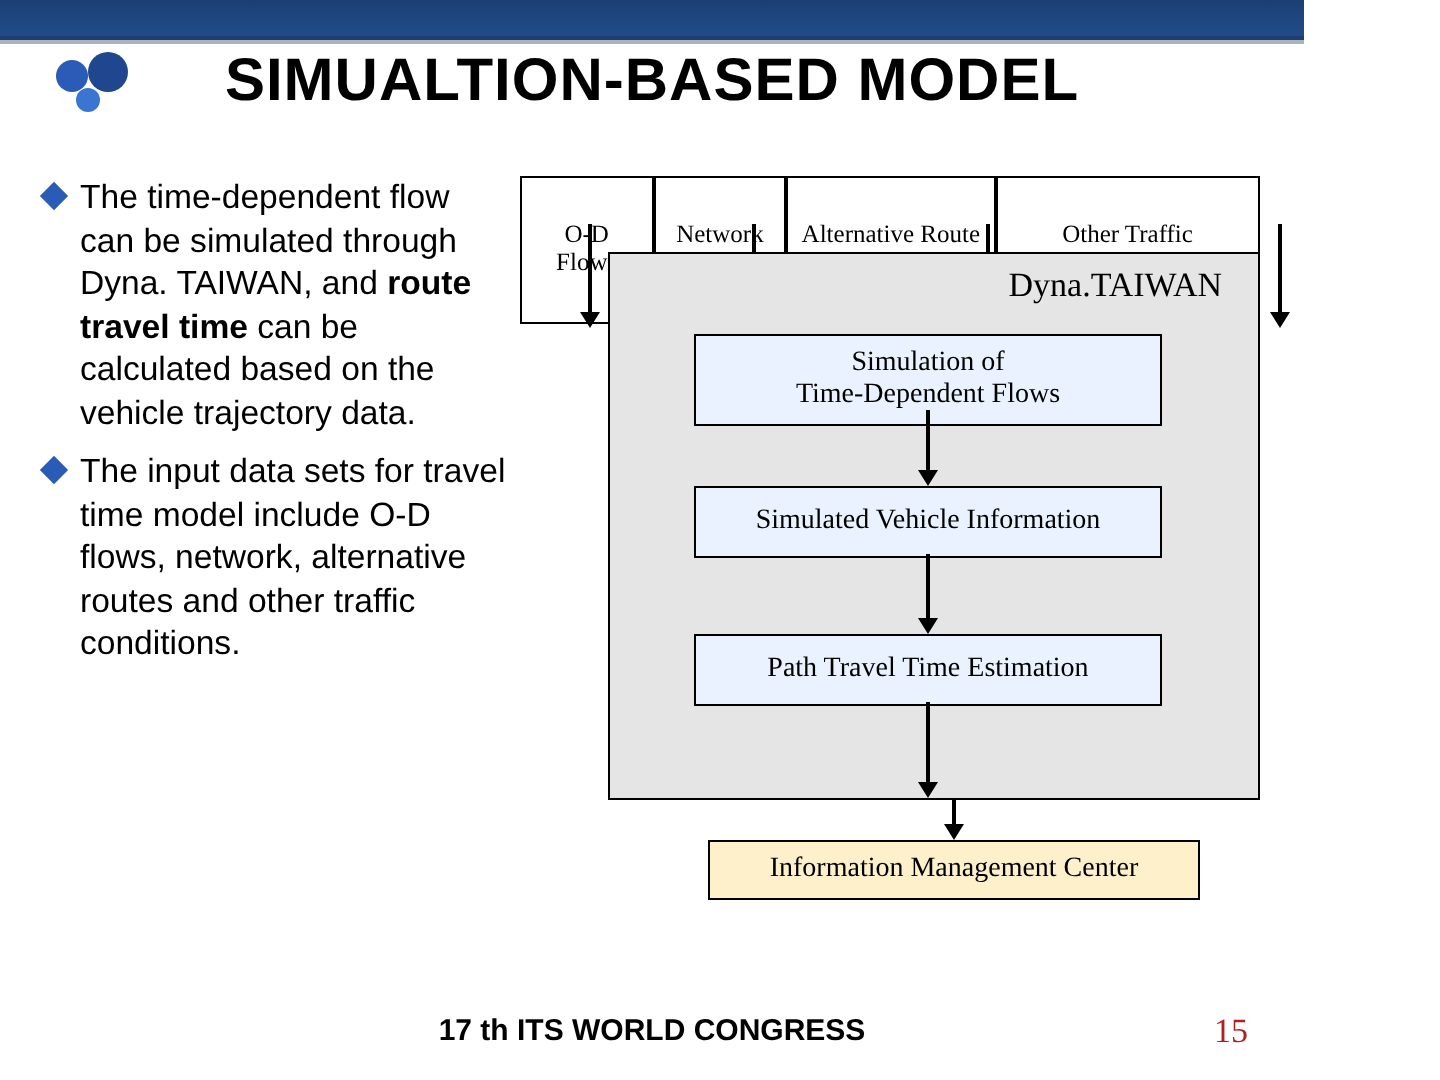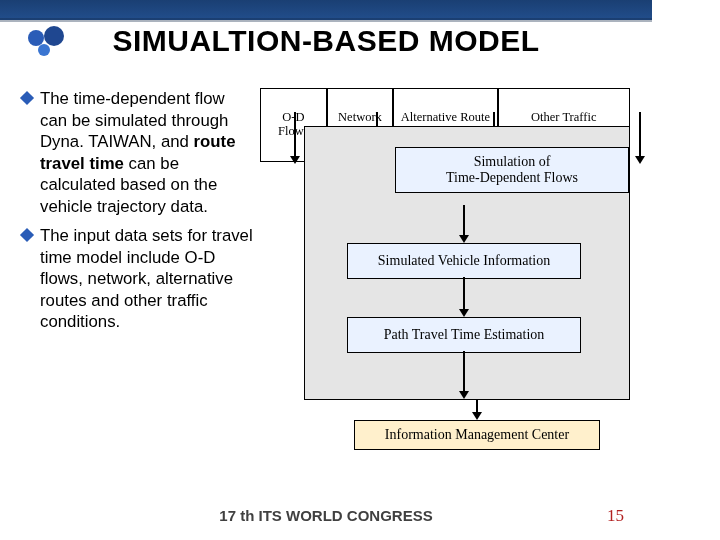--- a/index.html
+++ b/index.html
@@ -19,28 +19,28 @@
   .bullet .dia { width: 10px; height:10px; margin-top:5px; margin-right:8px; transform: rotate(45deg); background:#2a5cb7; flex:0 0 10px; }
   .bullet p { font-size: 16.8px; line-height: 1.28; color:#000; }
   .bullet p b { font-weight: bold; }
   .diagram { flex:1; position:relative; }
   .top-boxes { position:absolute; top:0; left:0; right:0; display:flex; justify-content: space-between; }
   .tbox { border:1px solid #000; background:#fff; font-family:'Times New Roman',serif; font-size:12.5px; text-align:center; padding:22px 6px; line-height:1.1; }
   .tb1 { width:70px; } .tb2 { width:70px; } .tb3 { width:110px; } .tb4 { width:140px; }
   .dyna { position:absolute; top:38px; left:44px; right:0; border:1.5px solid #000; background:#e5e5e5; height:274px; }
   .dyna-label { position:absolute; top:6px; right:18px; font-family:'Times New Roman',serif; font-size:17px; }
   .stepbox { position:absolute; left:42px; width:234px; background:#eaf2ff; border:1px solid #000; font-family:'Times New Roman',serif; font-size:14px; text-align:center; padding:6px 4px; line-height:1.15; }
-  .sb1 { top:20px;margin-left:48px; }
+  .sb1 { top:40px; }
   .sb2 { top:116px; padding:9px 4px; }
   .sb3 { top:190px; padding:9px 4px; }
   .botbox { position:absolute; left:94px; top:332px; width:246px; background:#fff0cc; border:1px solid #000; font-family:'Times New Roman',serif; font-size:14px; text-align:center; padding:6px 4px; }
   .v-arrow { position:absolute; left:50%; width:0; }
   .v-arrow .shaft { position:absolute; left:-1px; width:2px; background:#000; }
   .v-arrow .head { position:absolute; left:-5px; width:0; height:0; border-left:5px solid transparent; border-right:5px solid transparent; border-top:8px solid #000; }
-  .footer { position:absolute; bottom:16px; left:0; right:0; text-align:center; font-size:15px; font-weight:bold; color:#404040; }
+  .footer { position:absolute; bottom:16px; left:0; right:0; text-align:center; font-size:15px; font-weight:bold; color:#000000; }
   .pagenum { position:absolute; bottom:14px; right:28px; font-size:17px; font-family:'Times New Roman',serif; color:#b22020; }
 </style>
 </head>
 <body>
 <div class="slide">
 
   <div class="title-band"></div>
   <div class="title-shadow"></div>
   <div class="logo">
     <div class="dot d1"></div>
@@ -80,20 +80,21 @@
       <div class="v-arrow" style="left:234px;top:24px">
           <div class="shaft" style="height:44px;top:0"></div>
           <div class="head" style="top:44px"></div>
         </div>
       <div class="v-arrow" style="left:380px;top:24px">
           <div class="shaft" style="height:44px;top:0"></div>
           <div class="head" style="top:44px"></div>
         </div>
 
       <div class="dyna">
+        <div class="dyna-label">Dyna.TAIWAN</div>
         <div class="stepbox sb1">Simulation of<br>Time-Dependent Flows</div>
         <div class="stepbox sb2">Simulated Vehicle Information</div>
         <div class="stepbox sb3">Path Travel Time Estimation</div>
 
         <div class="v-arrow" style="left:159px;top:78px">
             <div class="shaft" style="height:30px;top:0"></div>
             <div class="head" style="top:30px"></div>
           </div>
         <div class="v-arrow" style="left:159px;top:150px">
             <div class="shaft" style="height:32px;top:0"></div>

